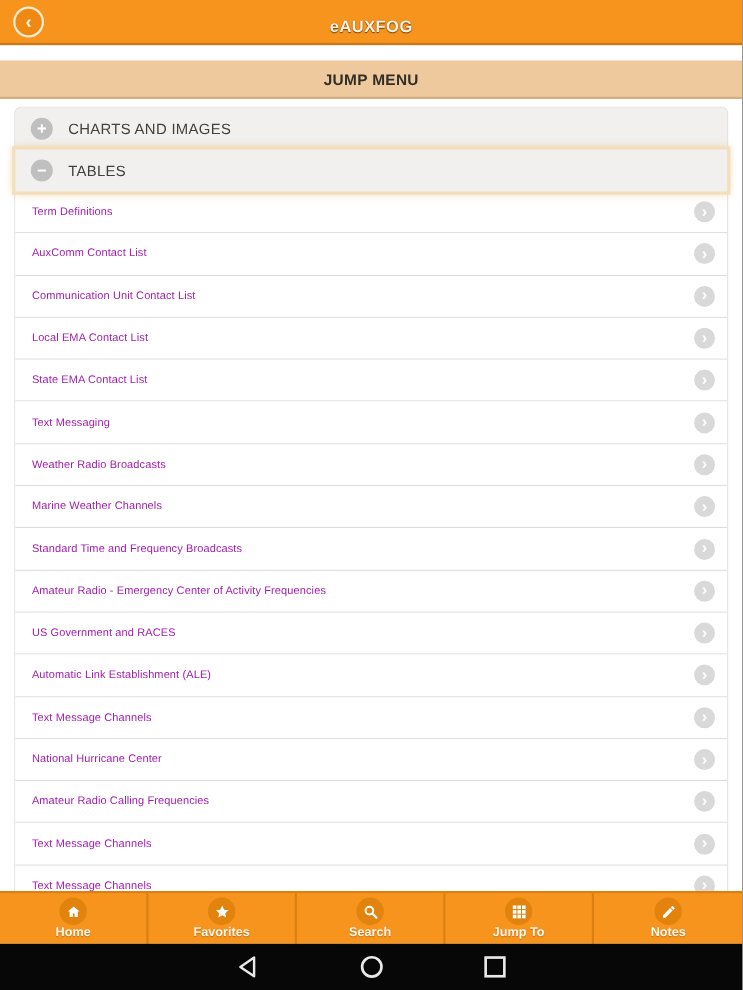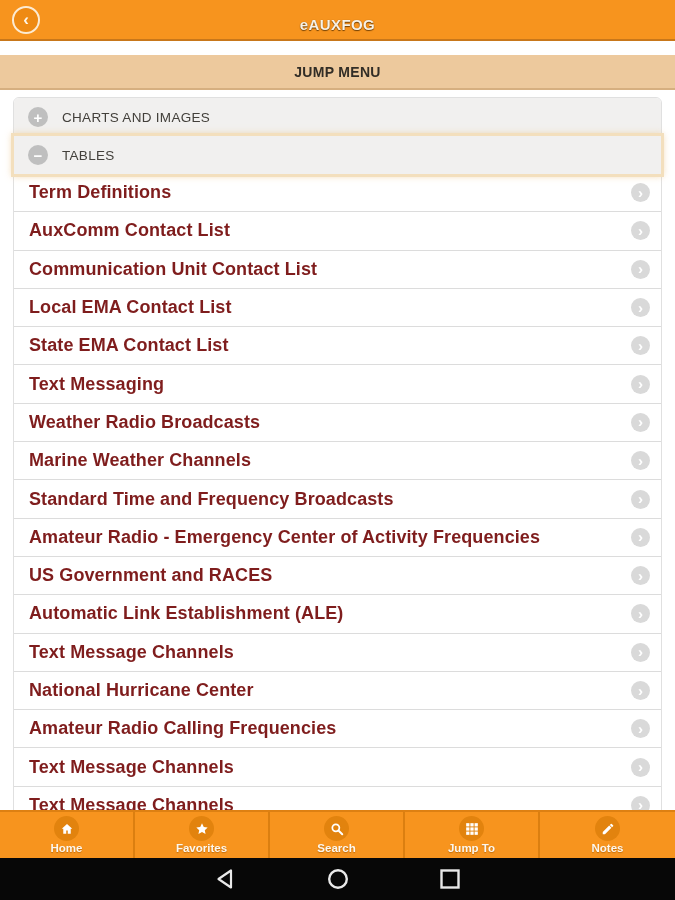--- a/index.html
+++ b/index.html
@@ -51,21 +51,21 @@
     display:flex;align-items:center;justify-content:center;
     color:#ffffff;font-size:15px;font-weight:700;line-height:1;
   }
   .acc-label{margin-left:14px;font-size:13.5px;font-weight:400;color:#43403B;letter-spacing:.3px;}
   
   .row{
     height:38.3px;display:flex;align-items:center;background:#ffffff;
     padding-left:15px;padding-right:11px;box-sizing:border-box;cursor:pointer;
     border-bottom:1px solid #DCDCDC;
   }
-  .row-label{flex:1;font-size:18px;font-weight:700;color:#7f1d1d;letter-spacing:.1px;
+  .row-label{flex:1;font-size:10px;font-weight:400;color:#a21caf;letter-spacing:.1px;
     white-space:nowrap;overflow:hidden;}
   .chev{
     width:19px;height:19px;border-radius:50%;background:#D9D9D9;flex:0 0 19px;
     display:flex;align-items:center;justify-content:center;
     color:#ffffff;font-size:15px;font-weight:700;line-height:1;padding-bottom:1px;box-sizing:border-box;
   }
   
   .bottom-nav{
     position:absolute;left:0;top:810px;width:100%;height:48px;background:#F7941E;
     border-top:2px solid #DD8012;box-sizing:border-box;display:flex;z-index:5;

